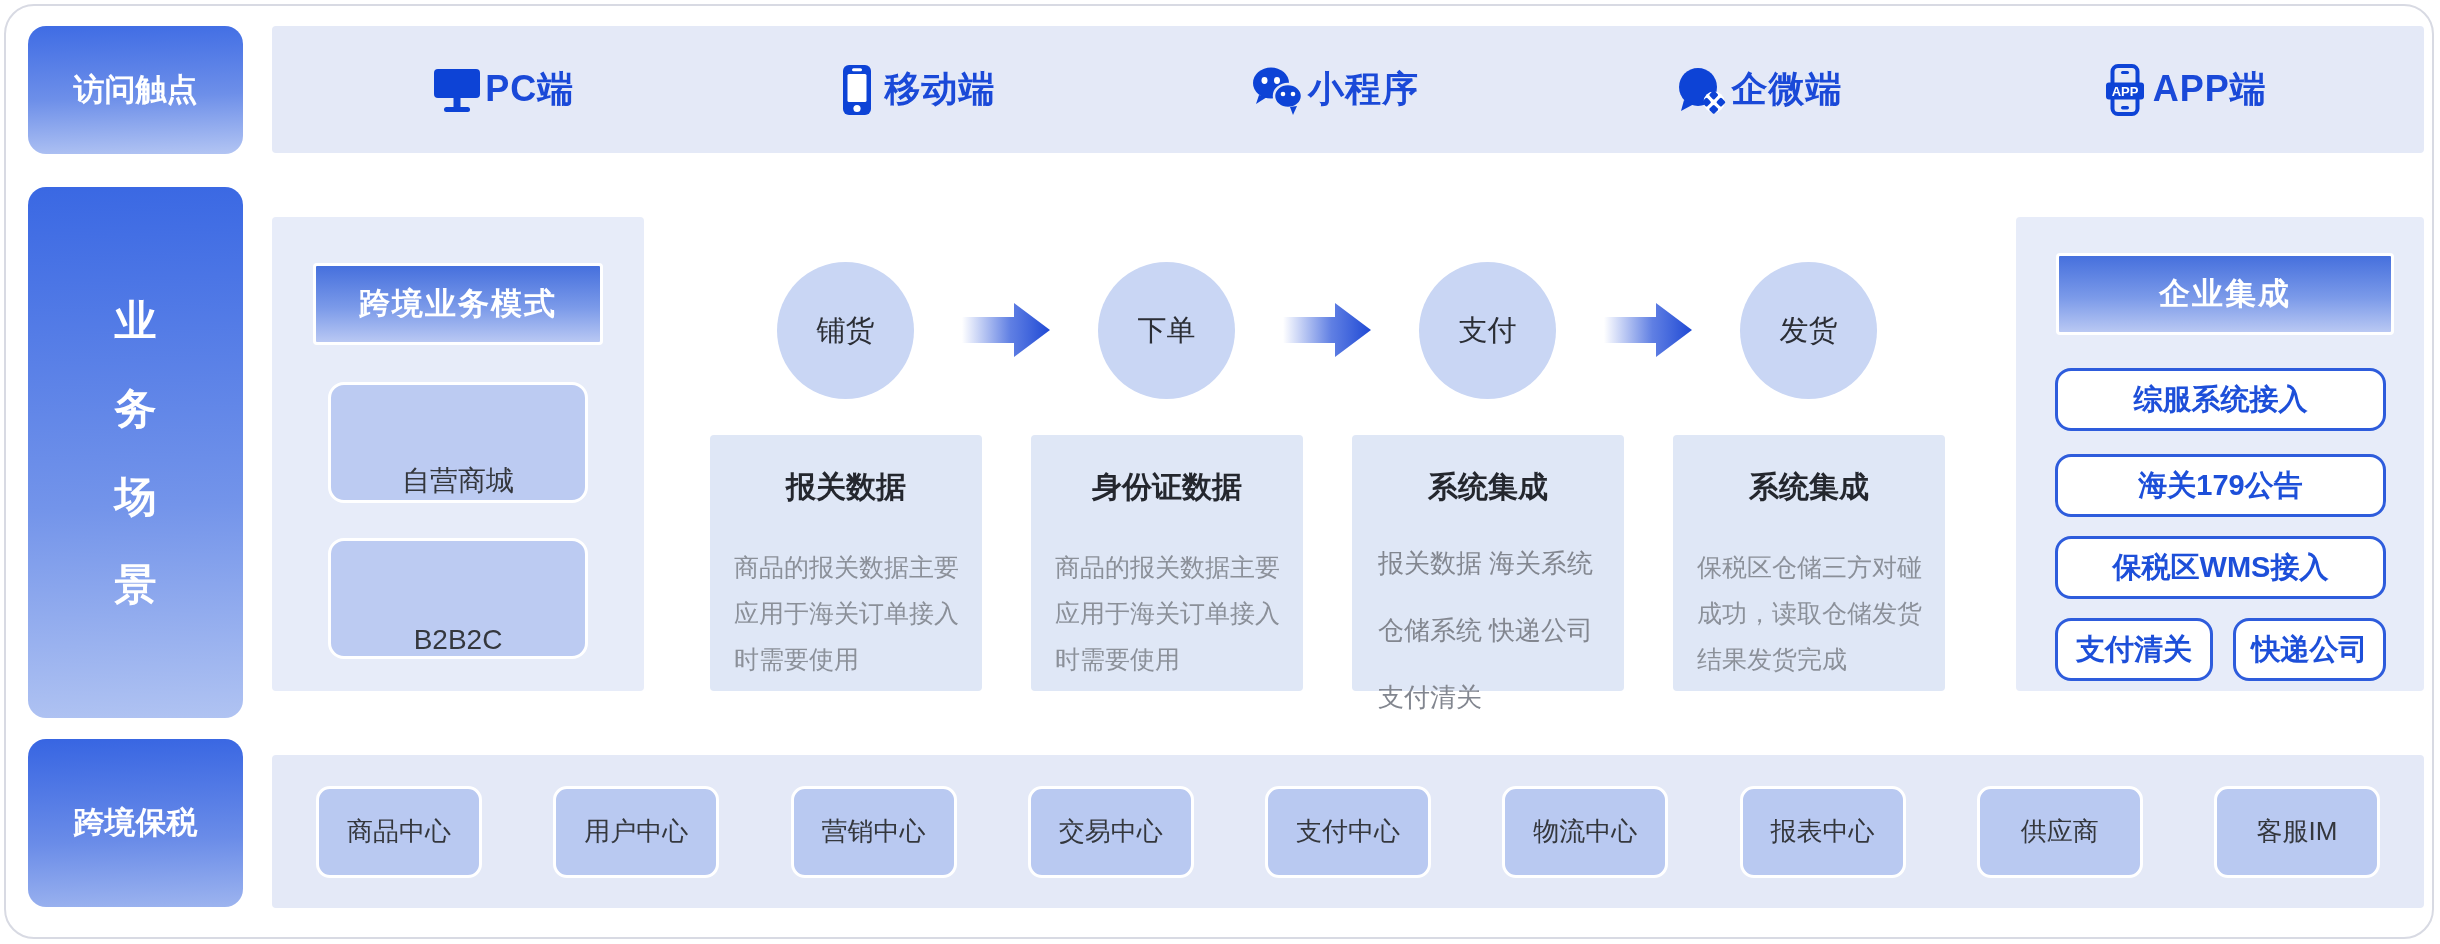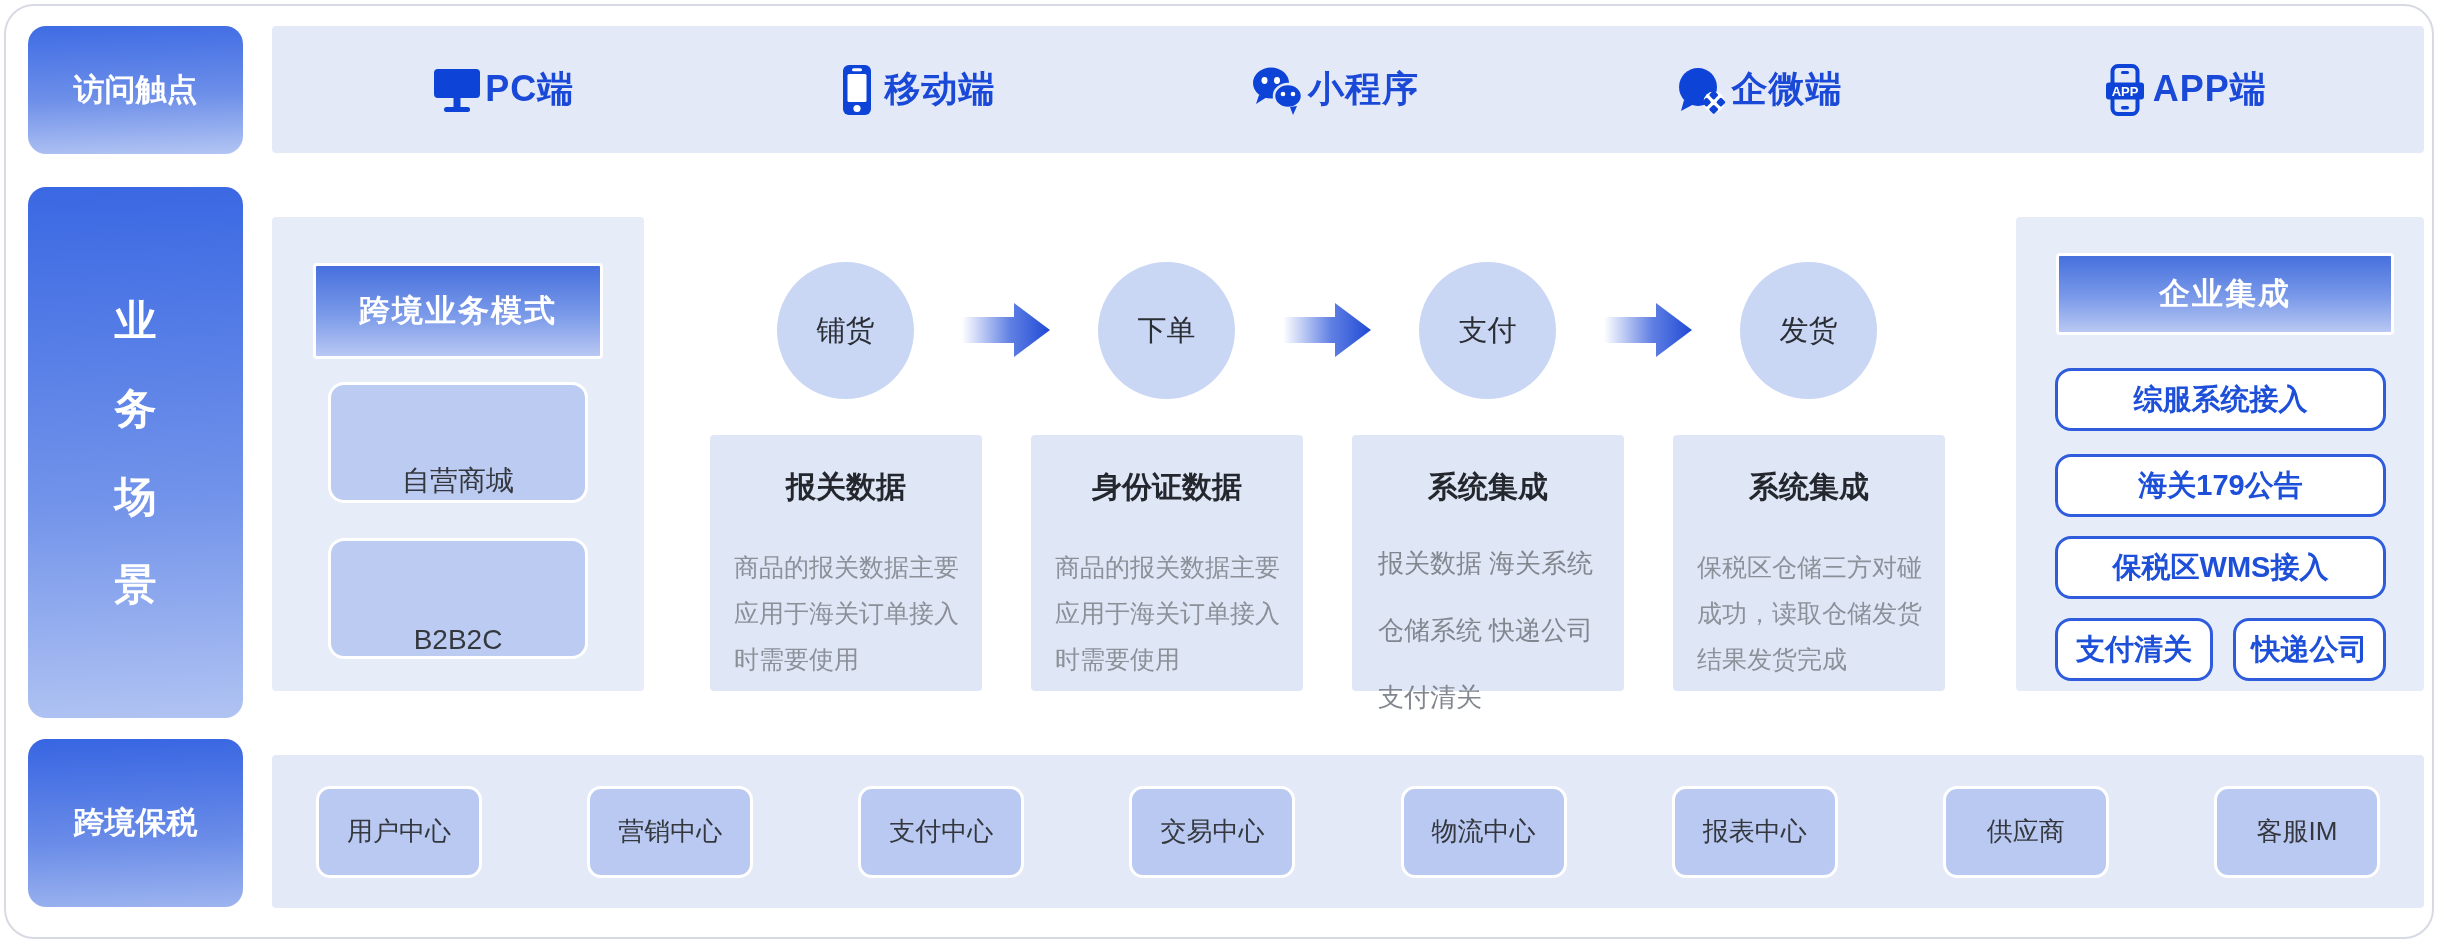--- a/index.html
+++ b/index.html
@@ -31,21 +31,21 @@
 
   
   .panel { position:absolute; top:211px; height:474px; background:#e7ecf9; border-radius:4px; }
   .panel-model { left:266px; width:372px; }
   .panel-integration { left:2010px; width:408px; }
 
   .grad-header { background:linear-gradient(180deg,#4670dd 0%,#7b9ae9 55%,#b9c8f3 100%);
                  border:3px solid #fff; border-radius:4px;
                  display:flex; align-items:center; justify-content:center;
                  color:#fff; font-weight:bold; font-size:31px; letter-spacing:2px; }
-  .model-header { position:absolute; left:41px; top:46px; width:290px; height:96px; }
+  .model-header { position:absolute; left:41px; top:46px; width:290px; height:82px; }
   .model-chip { position:absolute; left:56px; width:260px; height:121px;
                 background:#bccbf2; border:3px solid #fff; border-radius:16px;
                 display:flex; align-items:flex-end; justify-content:center;
                 color:#34373d; font-size:28px; }
   .model-chip.c1 { top:165px; }
   .model-chip.c2 { top:321px; }
 
   
   .flow-circle { position:absolute; top:256px; width:137px; height:137px; border-radius:50%;
                  background:#c9d6f4;
@@ -258,30 +258,33 @@
       <div class="int-btn half b4">
         <span>支付清关</span>
       </div>
       <div class="int-btn half b5">
         <span>快递公司</span>
       </div>
     </div>
 
     <div class="bottombar">
       <div class="center-chip">
+        <span>商品中心</span>
+      </div>
+      <div class="center-chip">
         <span>用户中心</span>
       </div>
       <div class="center-chip">
         <span>营销中心</span>
       </div>
       <div class="center-chip">
+        <span>交易中心</span>
+      </div>
+      <div class="center-chip">
         <span>支付中心</span>
-      </div>
-      <div class="center-chip">
-        <span>交易中心</span>
       </div>
       <div class="center-chip">
         <span>物流中心</span>
       </div>
       <div class="center-chip">
         <span>报表中心</span>
       </div>
       <div class="center-chip">
         <span>供应商</span>
       </div>

